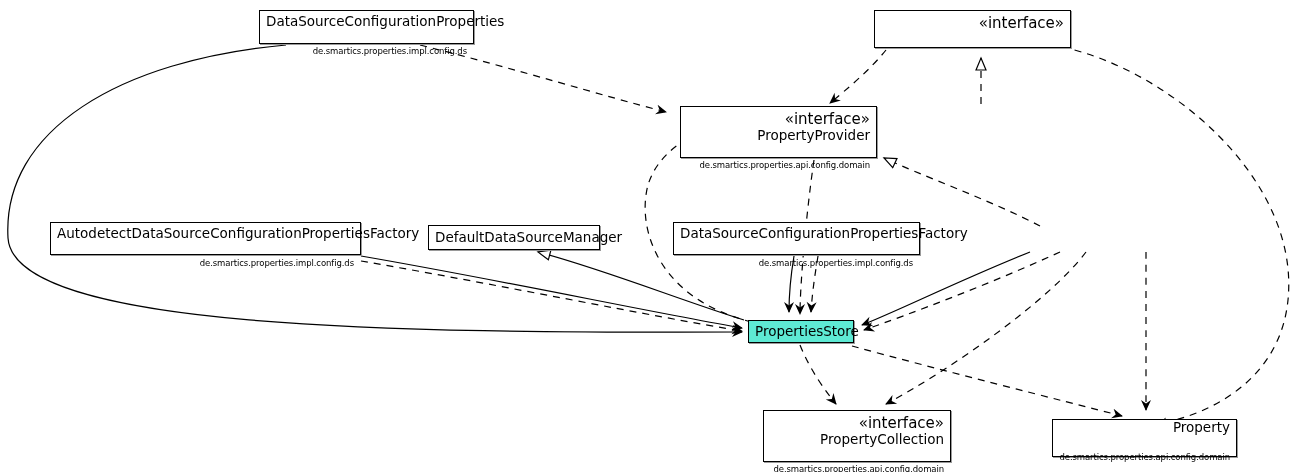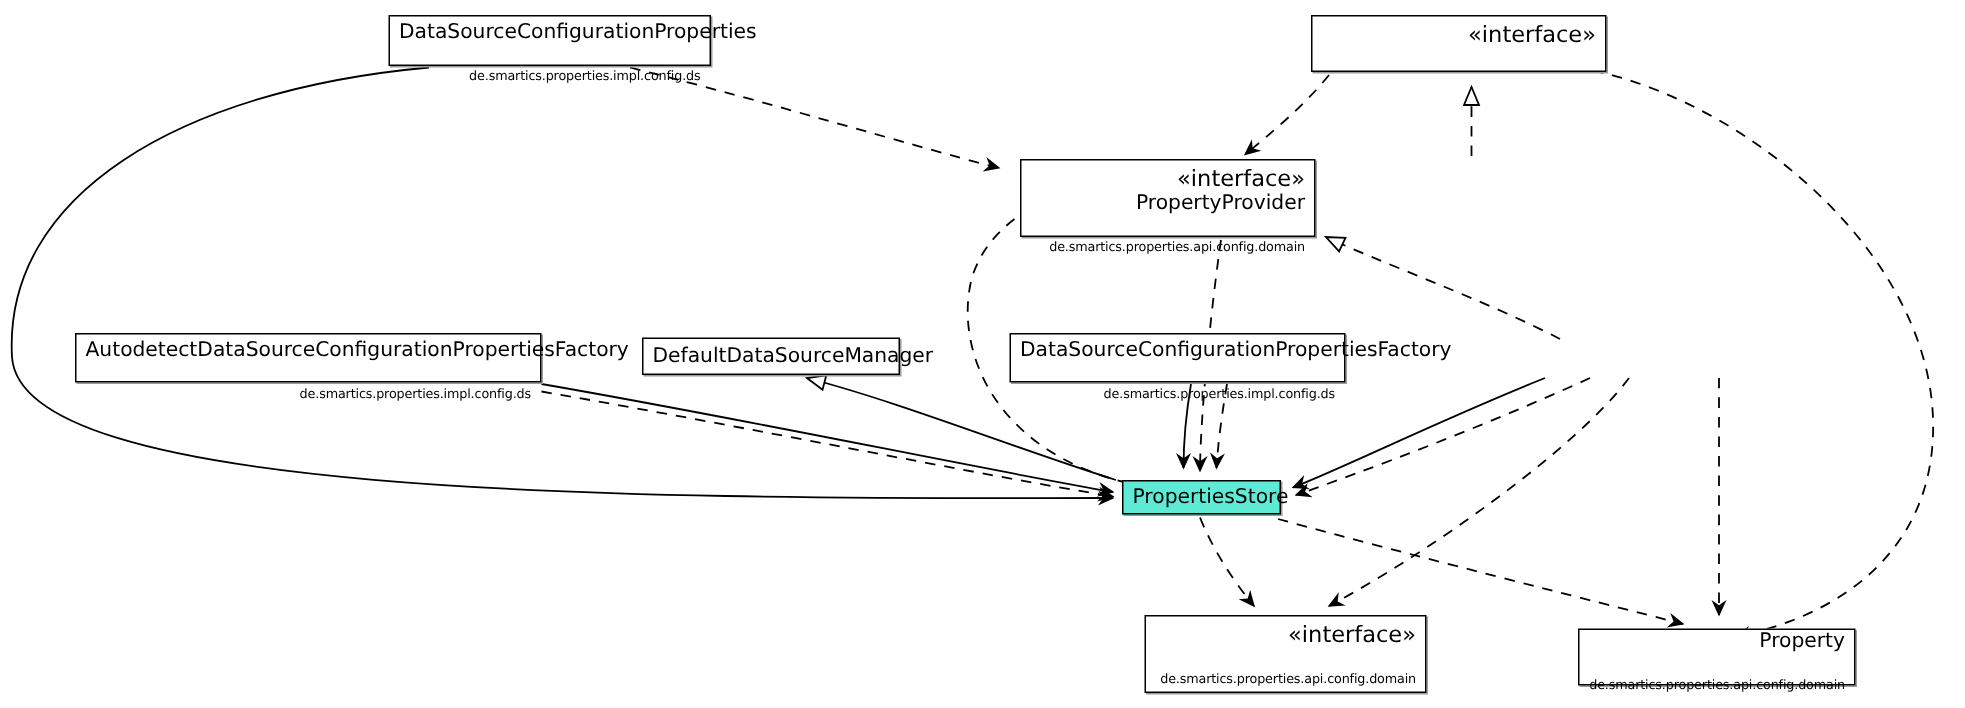--- a/index.html
+++ b/index.html
@@ -54,21 +54,21 @@
     color: #000000;
     white-space: nowrap;
     margin-top: 17px;
     letter-spacing: -0.1px;
   }
   .n-dscp      { left: 259px;  top: 10px;  width: 215px; height: 34px; }
   .n-pdsa      { left: 874px;  top: 10px;  width: 197px; height: 38px; padding-top:4px;}
   .n-pp        { left: 680px;  top: 106px; width: 197px; height: 52px; padding-top:4px;}
   .n-adscpf    { left: 50px;   top: 222px; width: 311px; height: 33px; }
   .n-ddsm      { left: 405px;  top: 225px; width: 172px; height: 25px; padding-top:4px;margin-left:23px;}
-  .n-dscpf     { left: 673px;  top: 222px; width: 224px; height: 33px; }
+  .n-dscpf     { left: 673px;  top: 222px; width: 247px; height: 33px; }
   .n-dscpp     { left: 1021px; top: 226px; width: 248px; height: 25px; padding-top:4px;}
   .n-ps        { left: 748px;  top: 320px; width: 106px; height: 23px; padding-top:3px;}
   .n-pc        { left: 763px;  top: 410px; width: 188px; height: 52px; padding-top:4px;}
   .n-prop      { left: 1052px; top: 419px; width: 185px; height: 38px; padding-top:0;}
 </style>
 </head>
 <body>
 
 <div id="canvas">
 
@@ -173,20 +173,21 @@
     <span class="pkg">de.smartics.properties.impl.config.ds</span>
   </div>
 
 
   <div class="node n-ps highlight">
     <span class="cname">PropertiesStore</span>
   </div>
 
   <div class="node n-pc">
     <span class="stereotype">«interface»</span>
+    <span class="cname">PropertyCollection</span>
     <span class="pkg">de.smartics.properties.api.config.domain</span>
   </div>
 
   <div class="node n-prop">
     <span class="cname">Property</span>
     <span class="pkg">de.smartics.properties.api.config.domain</span>
   </div>
 
 </div>
 

